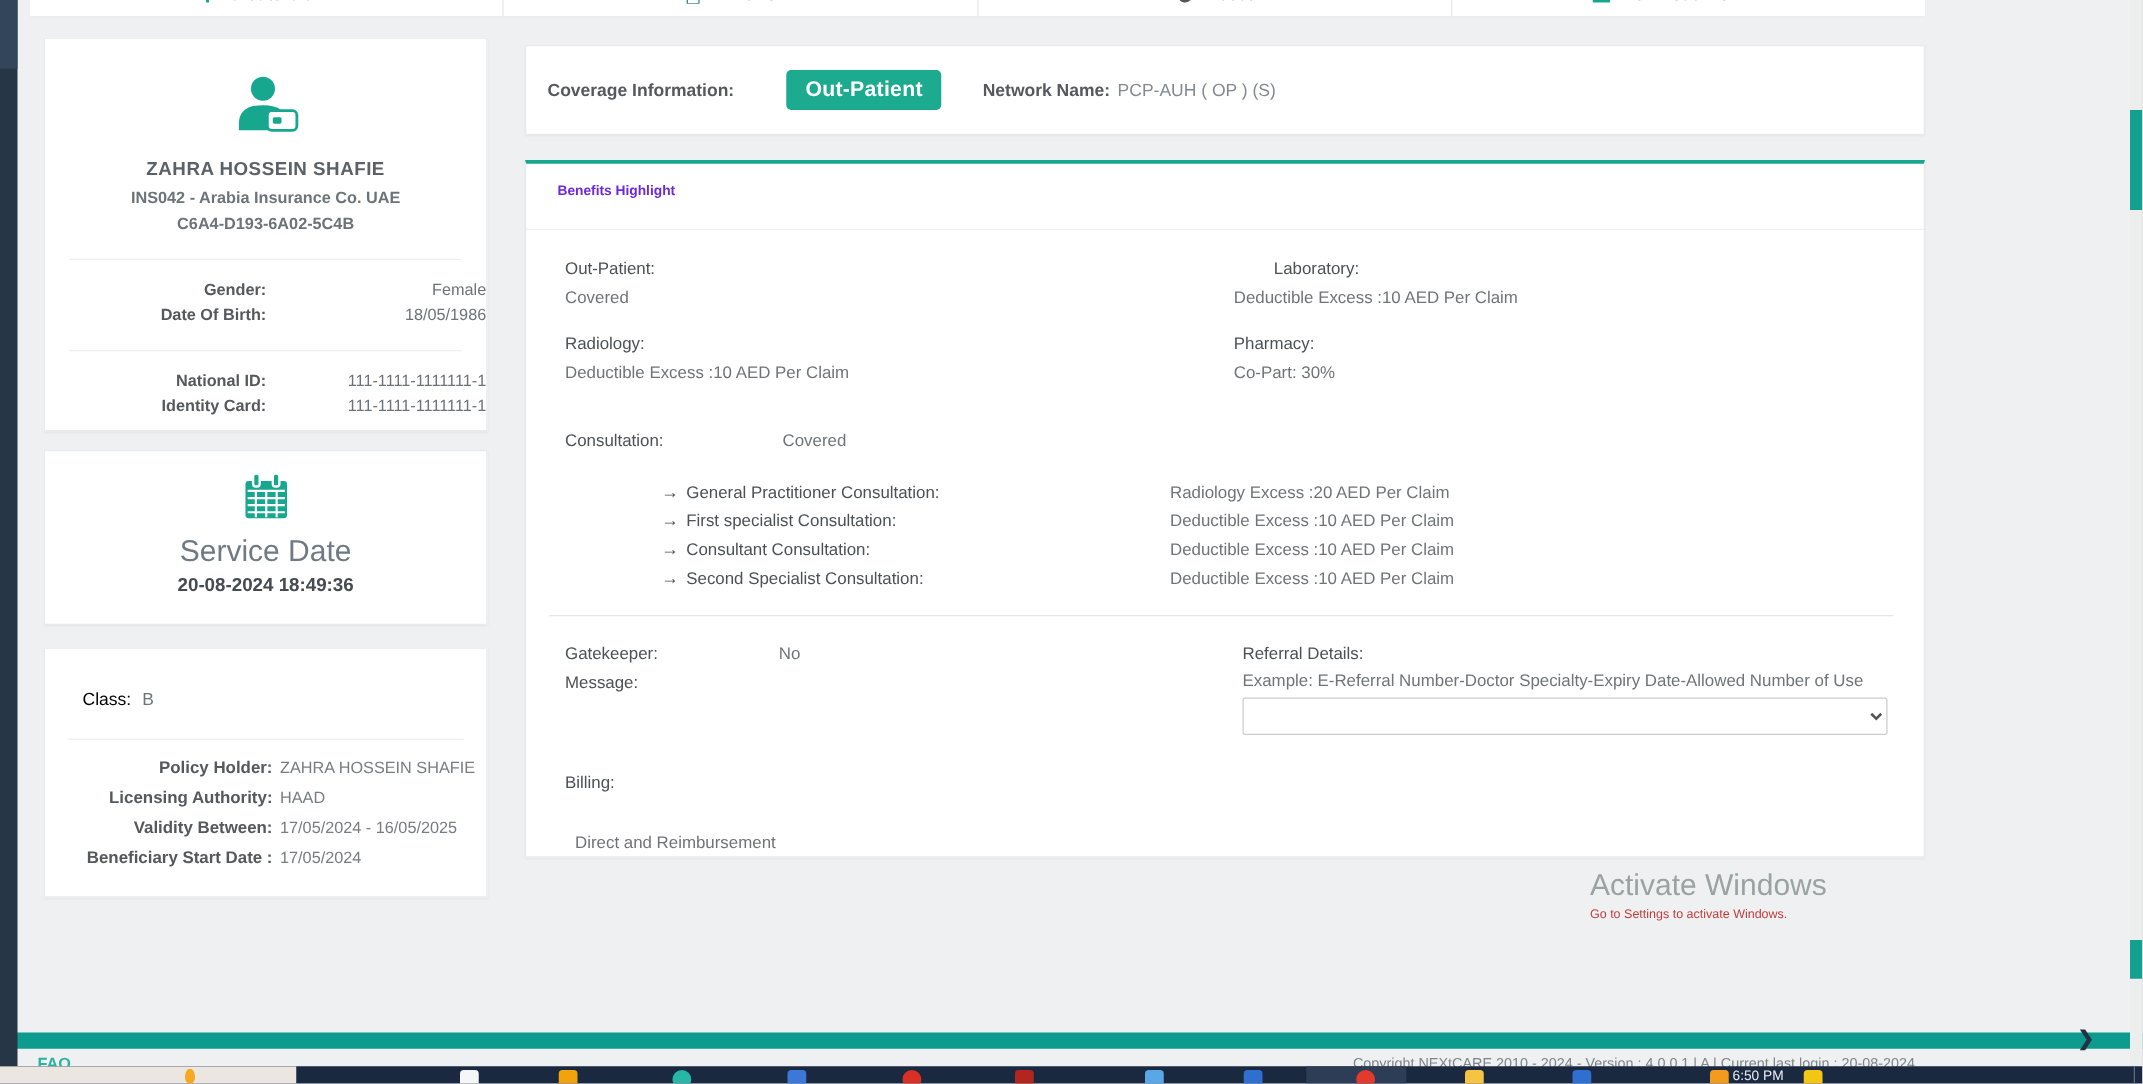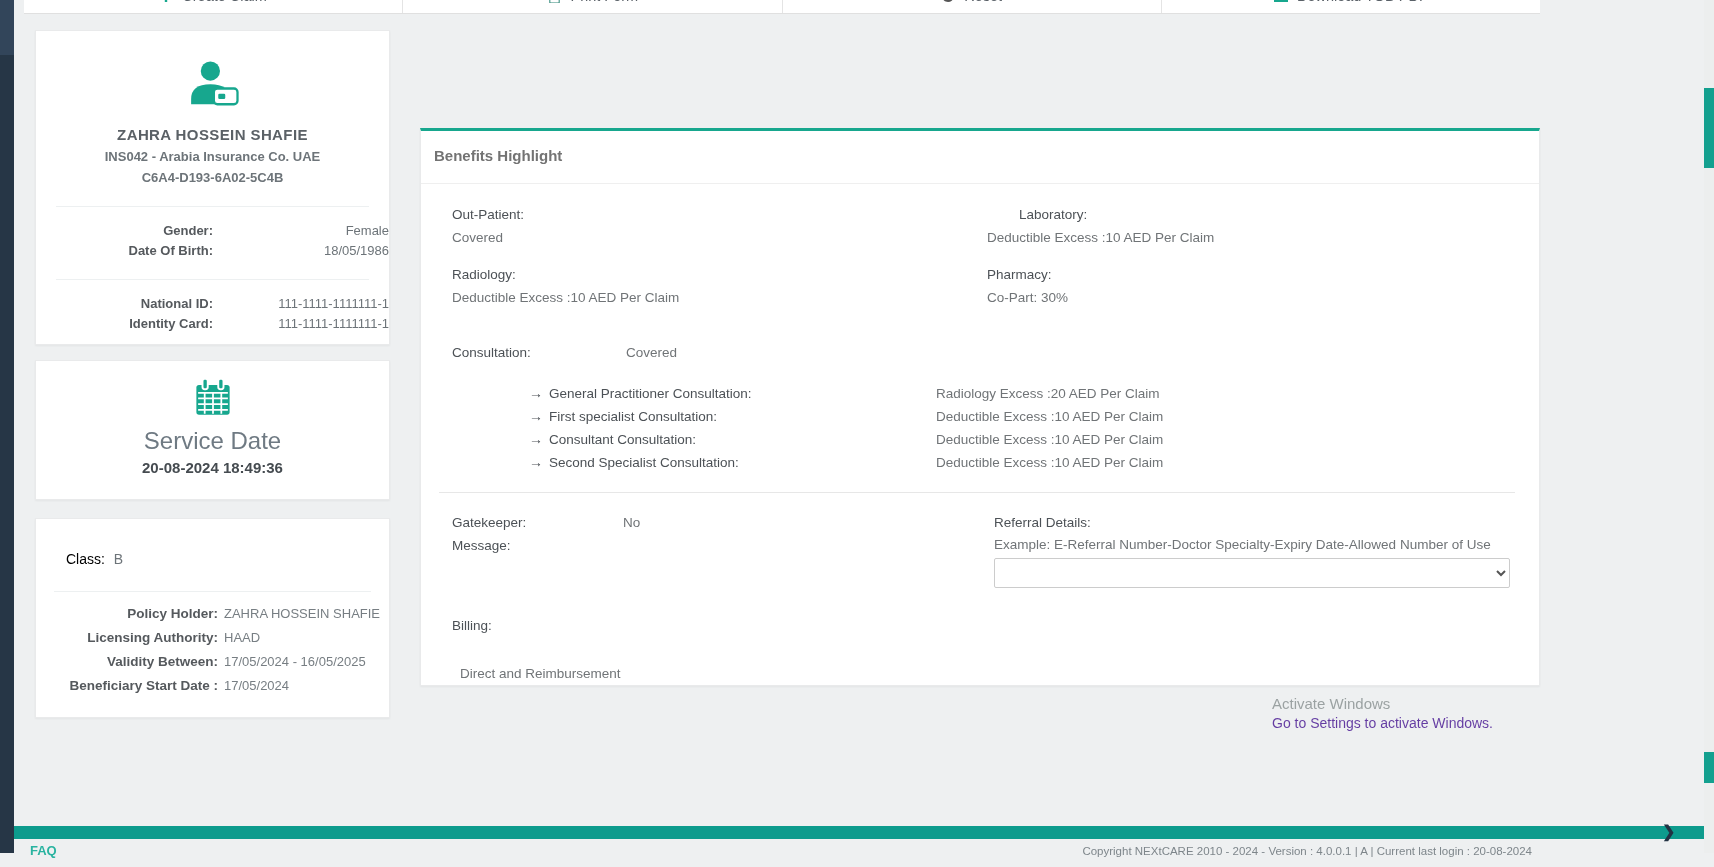--- a/index.html
+++ b/index.html
@@ -52,35 +52,35 @@
   .coverage-card{left:420px;top:36px;width:1120px;height:72px;display:flex;align-items:center;}
   .cov-label{margin-left:17px;font-size:14px;font-weight:bold;color:#55595d;}
   .badge{
     margin-left:42px;background:#1CAB8F;color:#fff;font-size:17px;font-weight:bold;
     padding:6px 15px;border-radius:4px;letter-spacing:.2px;
   }
   .net-label{margin-left:33px;font-size:14px;font-weight:bold;color:#55595d;}
   .net-value{margin-left:6px;font-size:14px;color:#828a90;}
   
   .benefits-card{left:420px;top:128px;width:1120px;height:558px;border-top:3px solid #17A78E;}
-  .bh-title{position:absolute;left:13px;top:16px;font-size:15px;font-weight:bold;color:#737373;}
+  .bh-title{position:absolute;left:25px;top:16px;font-size:11px;font-weight:bold;color:#6d28d9;}
   .bh-title-divider{position:absolute;left:0;top:52px;width:100%;border-top:1px solid #efefef;}
   .bh-label{position:absolute;font-size:13.5px;font-weight:normal;color:#4c5156;white-space:nowrap;}
   .bh-value{position:absolute;font-size:13.5px;color:#707477;white-space:nowrap;}
   .bh-arrow{position:absolute;font-size:14px;font-weight:bold;color:#4c5156;}
   .bh-divider{position:absolute;left:18px;right:24px;top:361px;border-top:1px solid #e7e7e7;}
   .referral-select{
     position:absolute;left:573px;top:427px;width:516px;height:30px;
     border:1px solid #ccc;border-radius:2px;background:#fff;color:#555;font-size:13px;
     font-family:"Liberation Sans",sans-serif;padding:0 8px;
   }
   
   .watermark{position:absolute;left:1272px;top:695px;z-index:1;}
-  .wm1{font-size:15px;color:#878f8f;opacity:.8;}
-  .wm2{margin-top:3px;font-size:14px;color:#4c1d95;opacity:.85;}
+  .wm1{font-size:24px;color:#878f8f;opacity:.8;}
+  .wm2{margin-top:3px;font-size:10px;color:#b91c1c;opacity:.85;}
   
   .teal-band{position:absolute;left:0;top:826px;width:1714px;height:13px;background:#0D9B8D;z-index:2;}
   .band-chevron{
     position:absolute;left:1662px;top:-3px;color:#223243;font-size:16px;font-weight:bold;line-height:18px;
   }
   .faq-link{position:absolute;left:30px;top:843px;font-size:13px;font-weight:bold;color:#29b3A0;z-index:1;cursor:pointer;}
   .copyright{
     position:absolute;right:182px;top:845px;font-size:11.5px;color:#7e868b;white-space:nowrap;z-index:1;
   }
   
@@ -199,20 +199,26 @@
       <div class="policy-value">ZAHRA HOSSEIN SHAFIE</div>
       <div class="policy-label">Licensing Authority:</div>
       <div class="policy-value">HAAD</div>
       <div class="policy-label">Validity Between:</div>
       <div class="policy-value">17/05/2024 - 16/05/2025</div>
       <div class="policy-label">Beneficiary Start Date :</div>
       <div class="policy-value">17/05/2024</div>
     </div>
   </div>
 
+  <div class="card coverage-card">
+    <span class="cov-label">Coverage Information:</span>
+    <span class="badge">Out-Patient</span>
+    <span class="net-label">Network Name:</span>
+    <span class="net-value">PCP-AUH ( OP ) (S)</span>
+  </div>
 
   <div class="card benefits-card">
     <div class="bh-title">Benefits Highlight</div>
     <div class="bh-title-divider"></div>
 
     <div class="bh-label" style="left:31px;top:76px;">Out-Patient:</div>
     <div class="bh-value" style="left:31px;top:99px;">Covered</div>
     <div class="bh-label" style="left:566px;top:76px;margin-left:32px;">Laboratory:</div>
     <div class="bh-value" style="left:566px;top:99px;">Deductible Excess :10 AED Per Claim</div>
 
@@ -266,14 +272,35 @@
   </div>
 
   <div class="faq-link">FAQ</div>
   <div class="copyright">Copyright NEXtCARE 2010 - 2024 - Version : 4.0.0.1 | A | Current last login : 20-08-2024</div>
 
   <div class="scrollbar">
     <div class="scroll-thumb1"></div>
     <div class="scroll-thumb2"></div>
   </div>
 
+  <div class="taskbar">
+    <div class="tb-left-block">
+      <div class="flame-dot"></div>
+    </div>
+    <div class="task-active-cell"></div>
+    <div class="task-icon" style="left:368px;background:#f5f6f7;"></div>
+    <div class="task-icon" style="left:447px;background:#f0a30a;"></div>
+    <div class="task-icon circle" style="left:538px;background:#26b7a6;"></div>
+    <div class="task-icon" style="left:630px;background:#3b78d8;"></div>
+    <div class="task-icon circle" style="left:722px;background:#d93025;"></div>
+    <div class="task-icon" style="left:812px;background:#b3261e;"></div>
+    <div class="task-icon" style="left:916px;background:#5aa7e8;"></div>
+    <div class="task-icon" style="left:995px;background:#2f6fd0;"></div>
+    <div class="task-icon circle" style="left:1085px;background:#e23b2e;"></div>
+    <div class="task-icon" style="left:1172px;background:#f6c343;"></div>
+    <div class="task-icon" style="left:1258px;background:#2f6fd0;"></div>
+    <div class="task-icon" style="left:1368px;background:#f39b1d;"></div>
+    <div class="task-icon" style="left:1443px;background:#f3c614;"></div>
+    <div class="task-time">6:50 PM</div>
+    <div class="show-desktop"></div>
+  </div>
 
 </div>
 
 </body></html>

